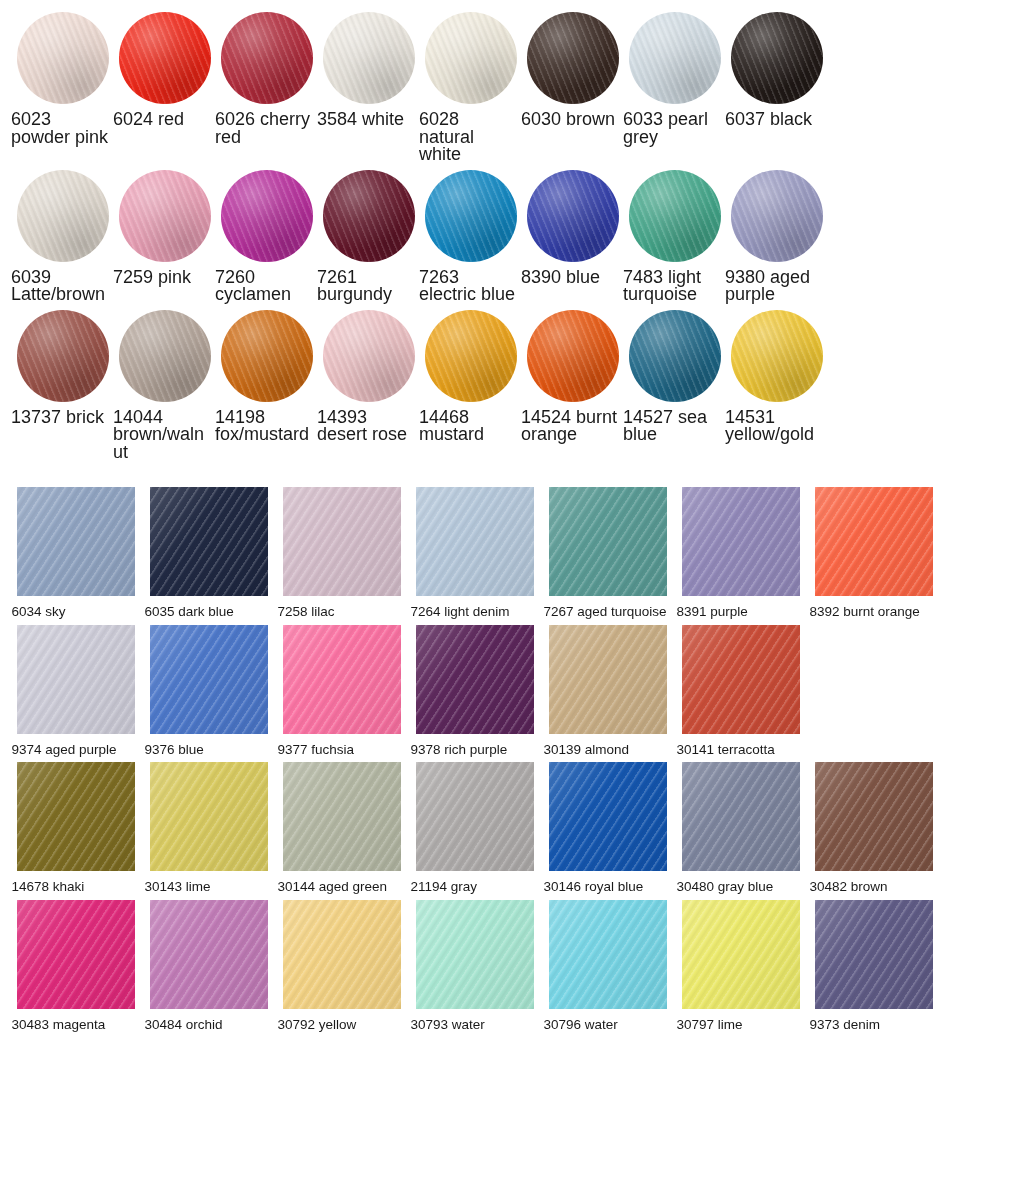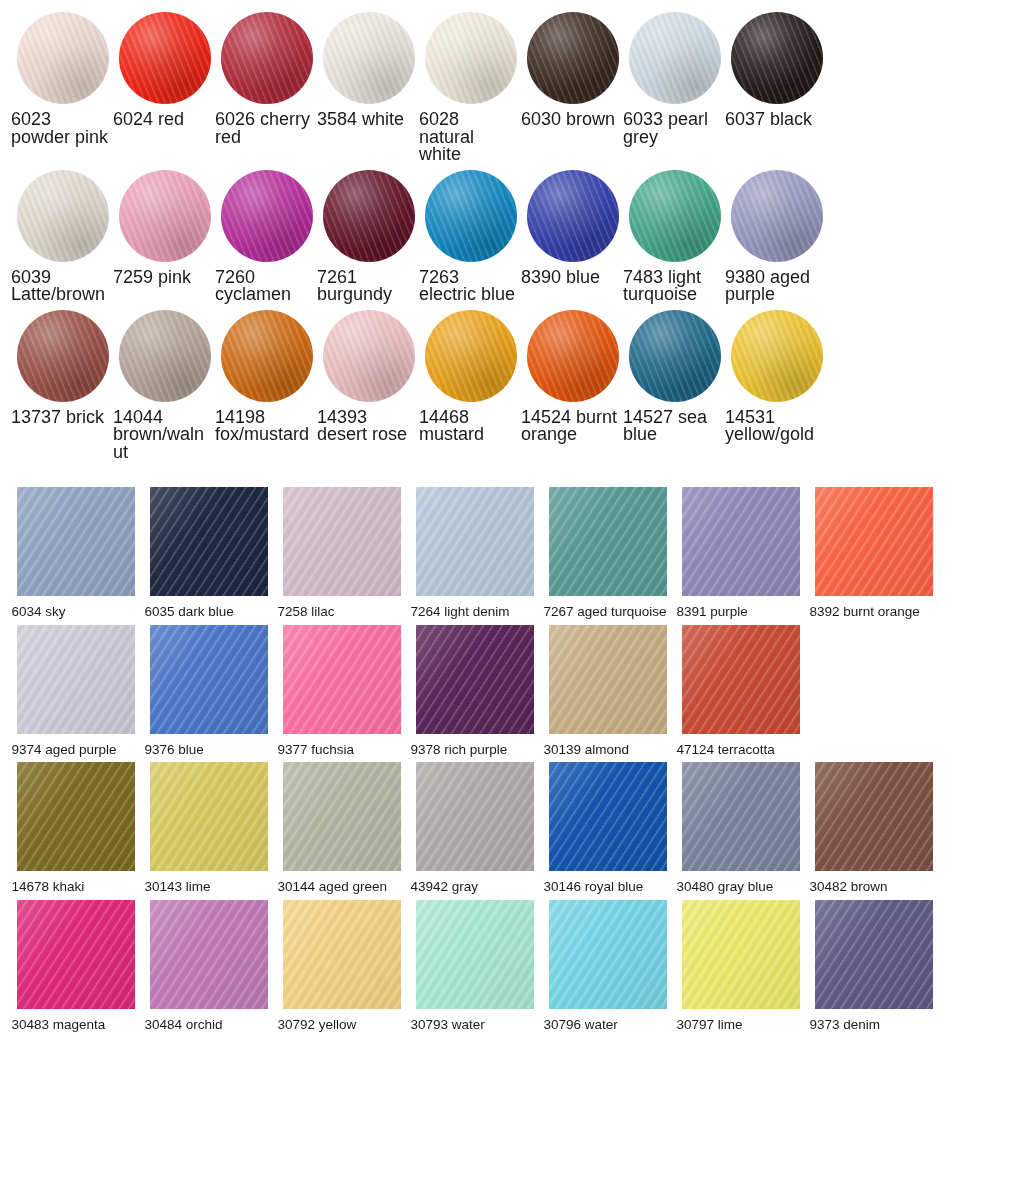--- a/index.html
+++ b/index.html
@@ -282,39 +282,39 @@
       <div class="sq-cell">
         <div class="sq-swatch" style="background: rgb(90, 36, 89);"></div>
         <div class="sq-label">9378 rich purple</div>
       </div>
       <div class="sq-cell">
         <div class="sq-swatch" style="background: rgb(201, 174, 133);"></div>
         <div class="sq-label">30139 almond</div>
       </div>
       <div class="sq-cell">
         <div class="sq-swatch" style="background: rgb(201, 74, 53);"></div>
-        <div class="sq-label">47124 terracotta</div>
+        <div class="sq-label">30141 terracotta</div>
       </div>
     </div>
     <div class="sq-row">
       <div class="sq-cell">
         <div class="sq-swatch" style="background: rgb(124, 107, 32);"></div>
         <div class="sq-label">14678 khaki</div>
       </div>
       <div class="sq-cell">
         <div class="sq-swatch" style="background: rgb(216, 202, 95);"></div>
         <div class="sq-label">30143 lime</div>
       </div>
       <div class="sq-cell">
         <div class="sq-swatch" style="background: rgb(179, 183, 163);"></div>
         <div class="sq-label">30144 aged green</div>
       </div>
       <div class="sq-cell">
         <div class="sq-swatch" style="background: rgb(174, 171, 170);"></div>
-        <div class="sq-label">43942 gray</div>
+        <div class="sq-label">21194 gray</div>
       </div>
       <div class="sq-cell">
         <div class="sq-swatch" style="background: rgb(17, 84, 174);"></div>
         <div class="sq-label">30146 royal blue</div>
       </div>
       <div class="sq-cell">
         <div class="sq-swatch" style="background: rgb(123, 131, 156);"></div>
         <div class="sq-label">30480 gray blue</div>
       </div>
       <div class="sq-cell">

